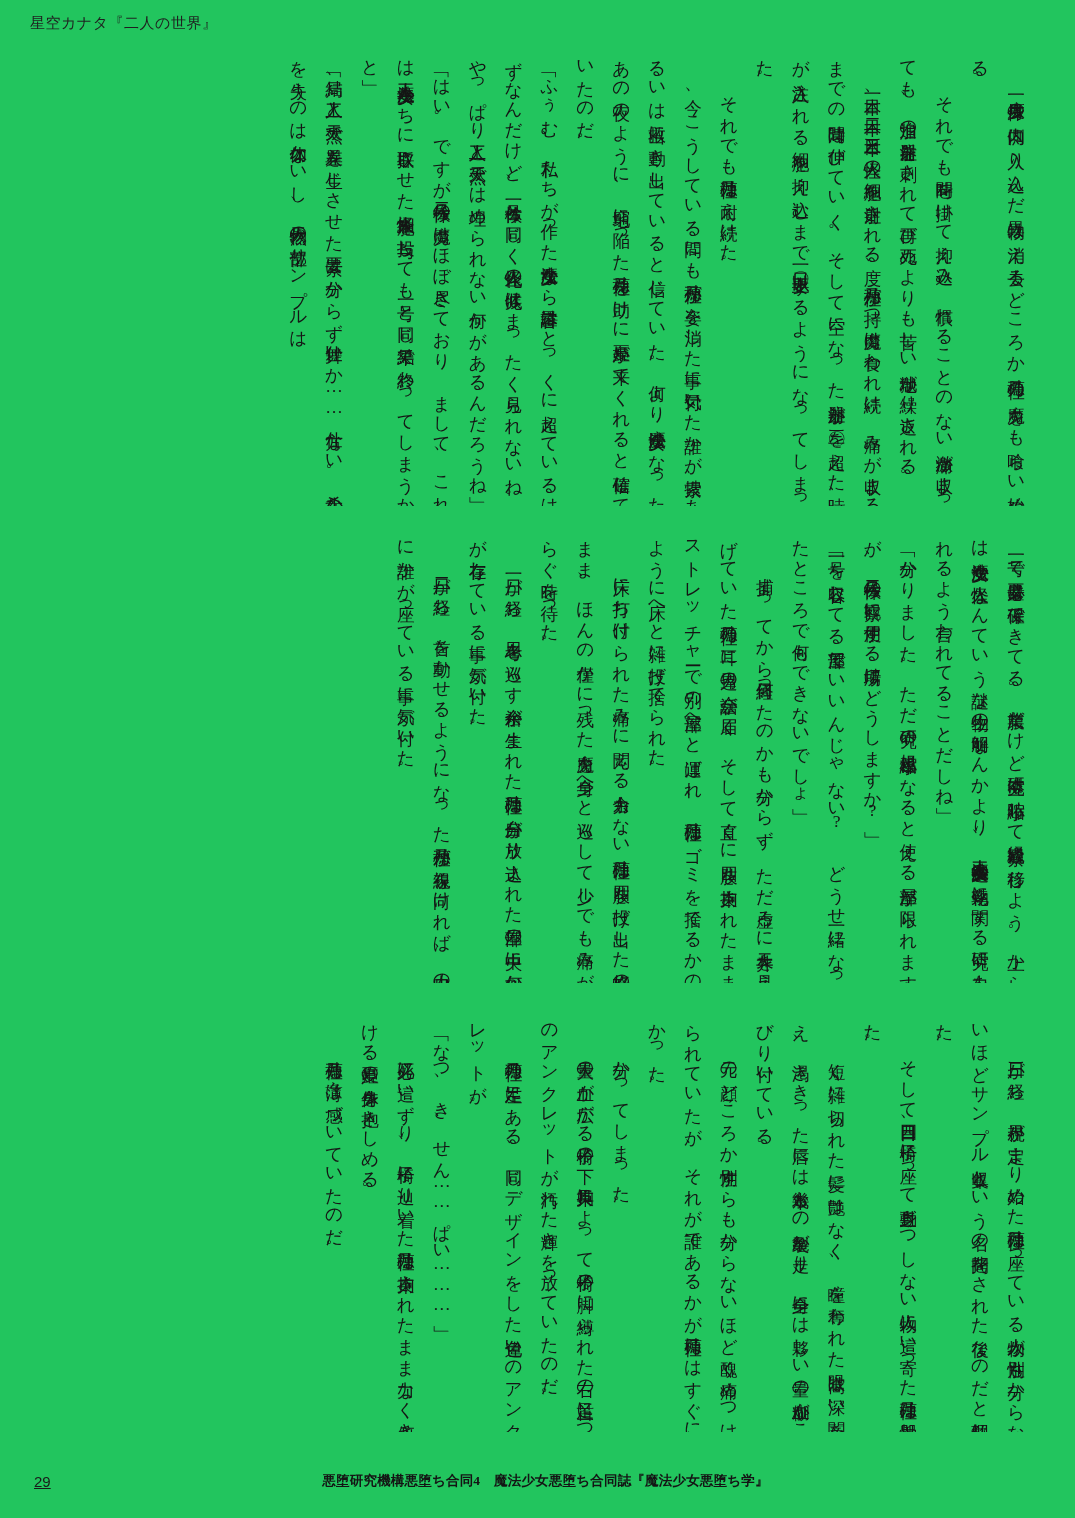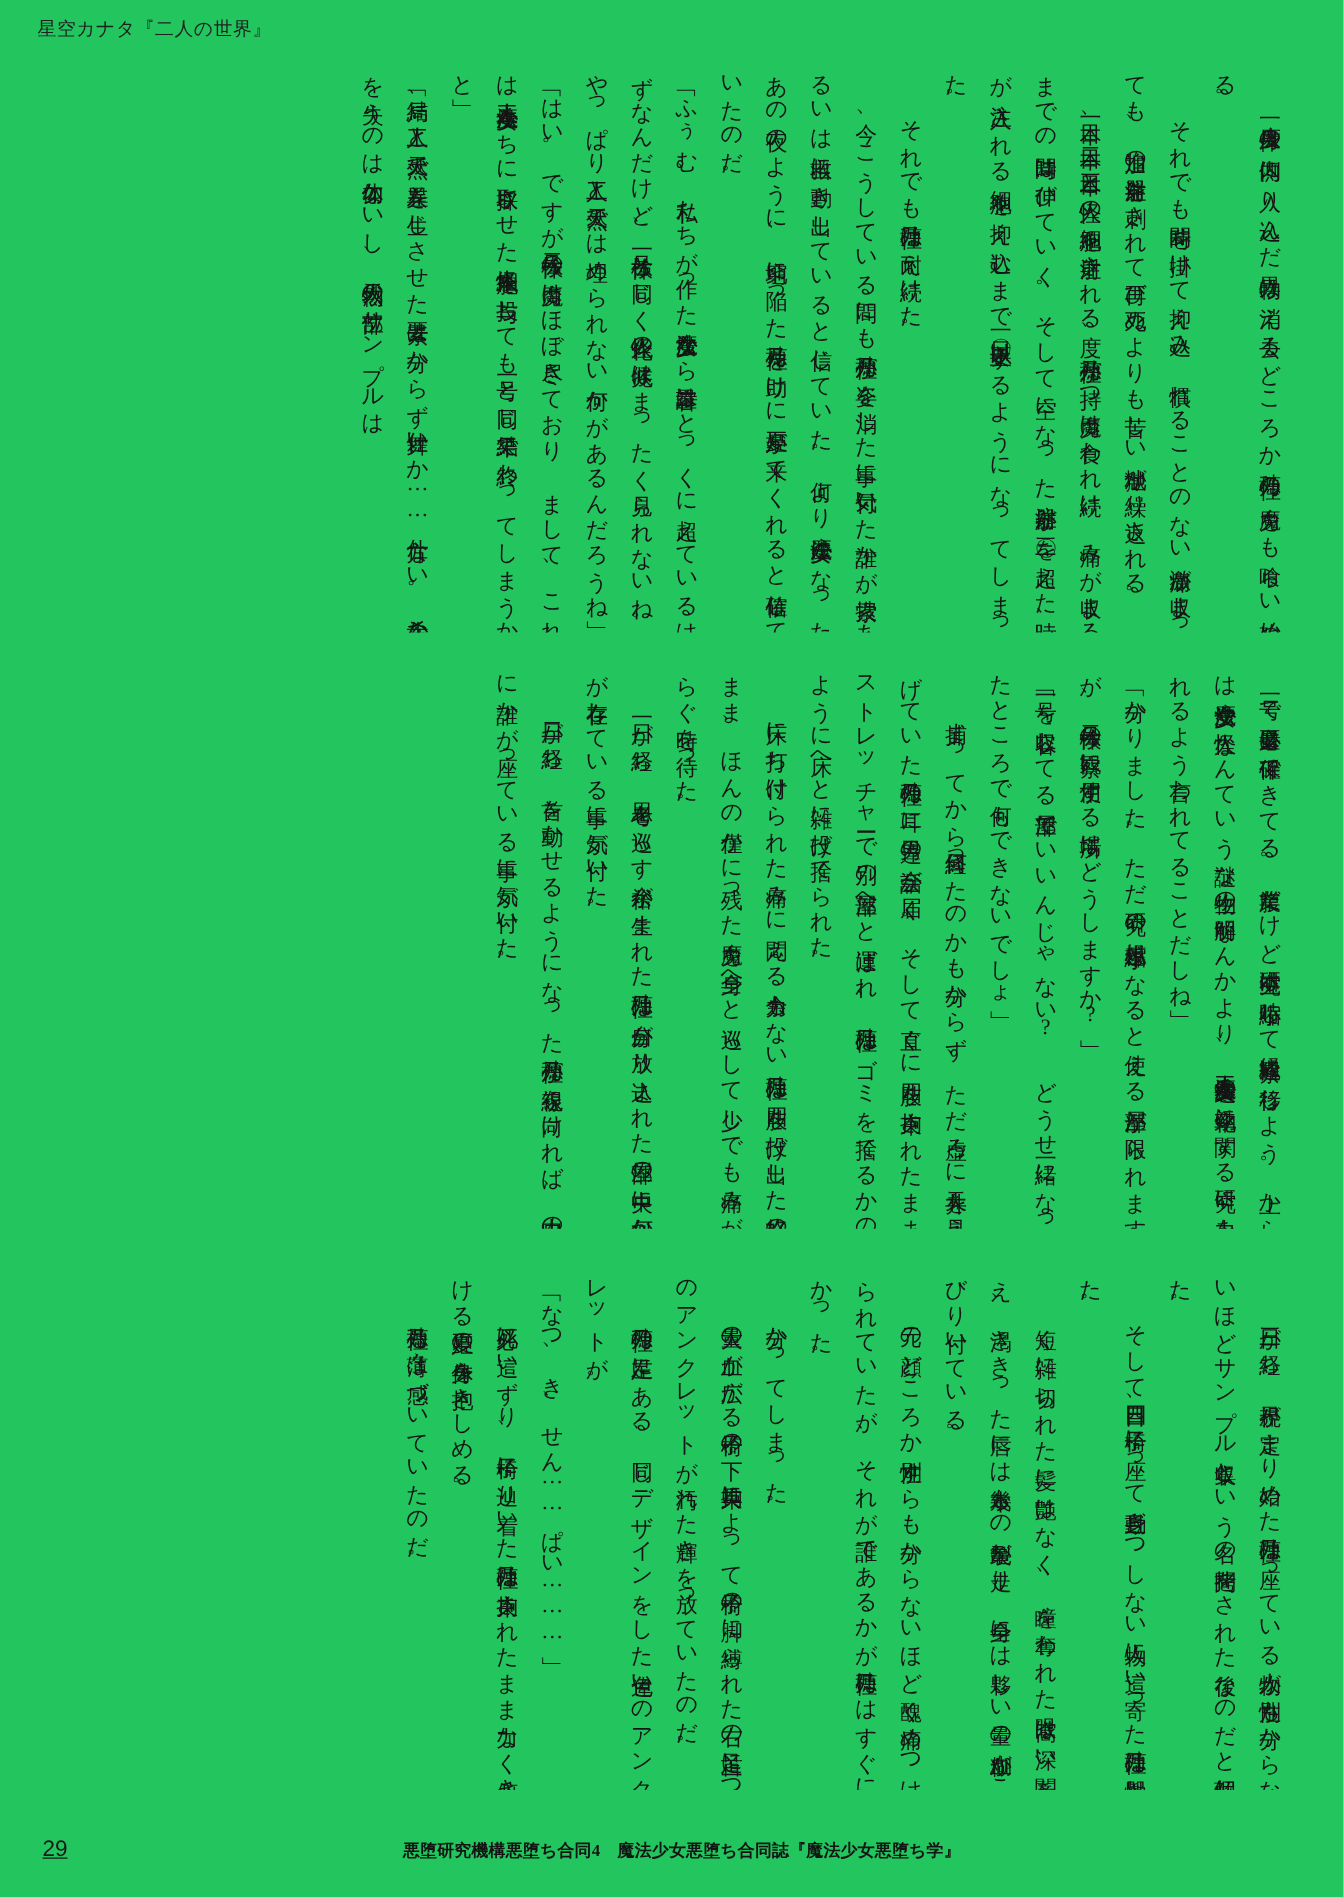--- a/index.html
+++ b/index.html
@@ -74,21 +74,21 @@
     position: absolute;
     left: 0;
     right: 0;
     bottom: 28px;
     height: 22px;
   }
   .page-number {
     position: absolute;
     left: 34px;
     bottom: 0;
-    font-size: 18px;
+    font-size: 15px;
     color: #1a1a1a;
     font-family: "Liberation Sans", sans-serif;
     text-decoration: underline;
   }
   .footer-title {
     position: absolute;
     left: 0;
     right: 0;
     bottom: 0;
     text-align: center;

